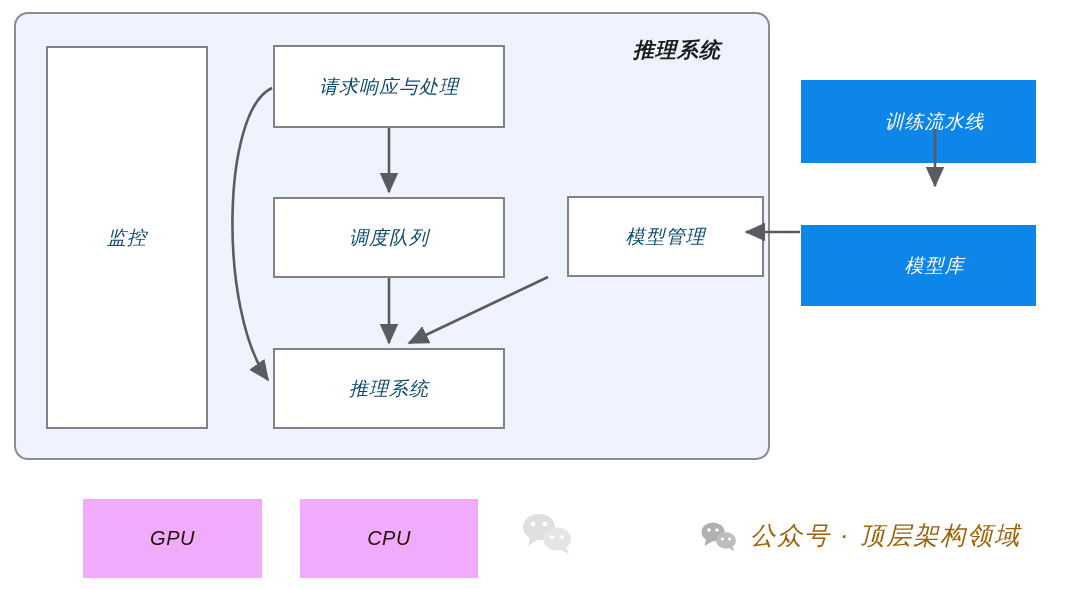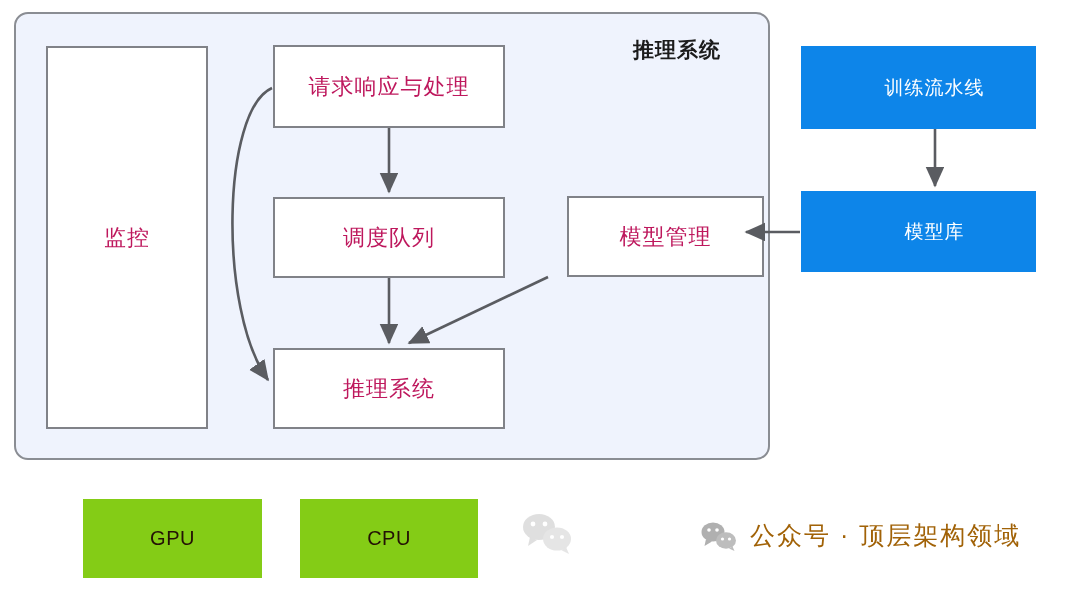--- a/index.html
+++ b/index.html
@@ -9,20 +9,21 @@
   }
   body {
     font-family: "Liberation Sans", "DejaVu Sans", sans-serif;
   }
   #canvas {
     position: relative;
     width: 1036px;
     height: 589px;
     background: #ffffff;
     overflow: hidden;
+    font-style: italic;
   }
 
   
   .system-container {
     position: absolute;
     left: 14px;
     top: 12px;
     width: 756px;
     height: 448px;
     background: #eff3fd;
@@ -44,49 +45,50 @@
 
   
   .node {
     position: absolute;
     background: #ffffff;
     border: 2px solid #808288;
     box-sizing: border-box;
     display: flex;
     align-items: center;
     justify-content: center;
-    font-size: 22px;
-    color: #be185d;
+    font-size: 19px;
+    color: #0c4a6e;
     letter-spacing: 1px;
   }
   .node-monitor   { left: 46px;  top: 46px;  width: 162px; height: 383px; }
   .node-request   { left: 273px; top: 45px;  width: 232px; height: 83px;  }
   .node-queue     { left: 273px; top: 197px; width: 232px; height: 81px;  }
   .node-engine    { left: 273px; top: 348px; width: 232px; height: 81px;  }
   .node-modelmgmt { left: 567px; top: 196px; width: 197px; height: 81px;  }
 
   
   .node-blue {
     position: absolute;
     background: #0d85e9;
     box-sizing: border-box;
     display: flex;
     align-items: center;
     justify-content: center;
     font-size: 19px;
     color: #ffffff;
     letter-spacing: 1px;
+    margin-top: 34px;
   }
   .node-train    { left: 801px; top: 46px;  width: 267px; height: 83px; }
   .node-modelrepo{ left: 801px; top: 191px; width: 267px; height: 81px; }
 
   
   .node-orange {
     position: absolute;
-    background: #84cc16;
+    background: #f0abfc;
     box-sizing: border-box;
     display: flex;
     align-items: center;
     justify-content: center;
     font-size: 20px;
     color: #241205;
     letter-spacing: 0.5px;
     top: 499px;
     height: 79px;
   }

